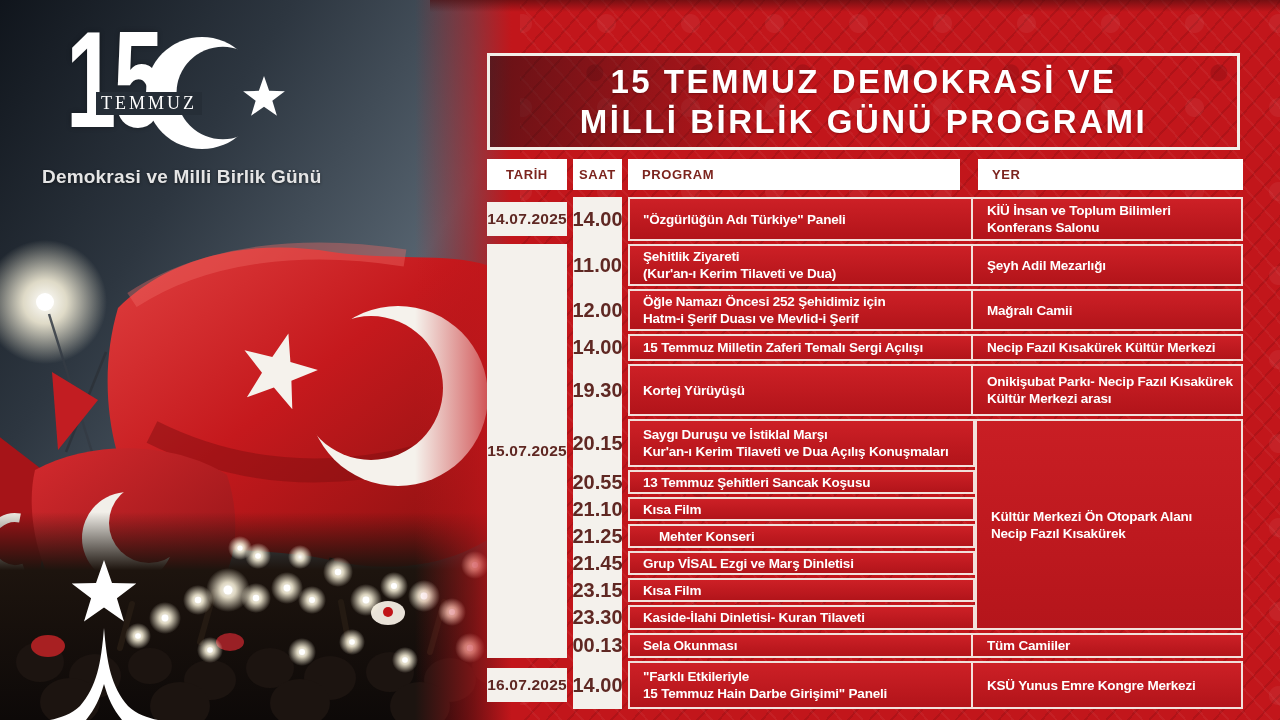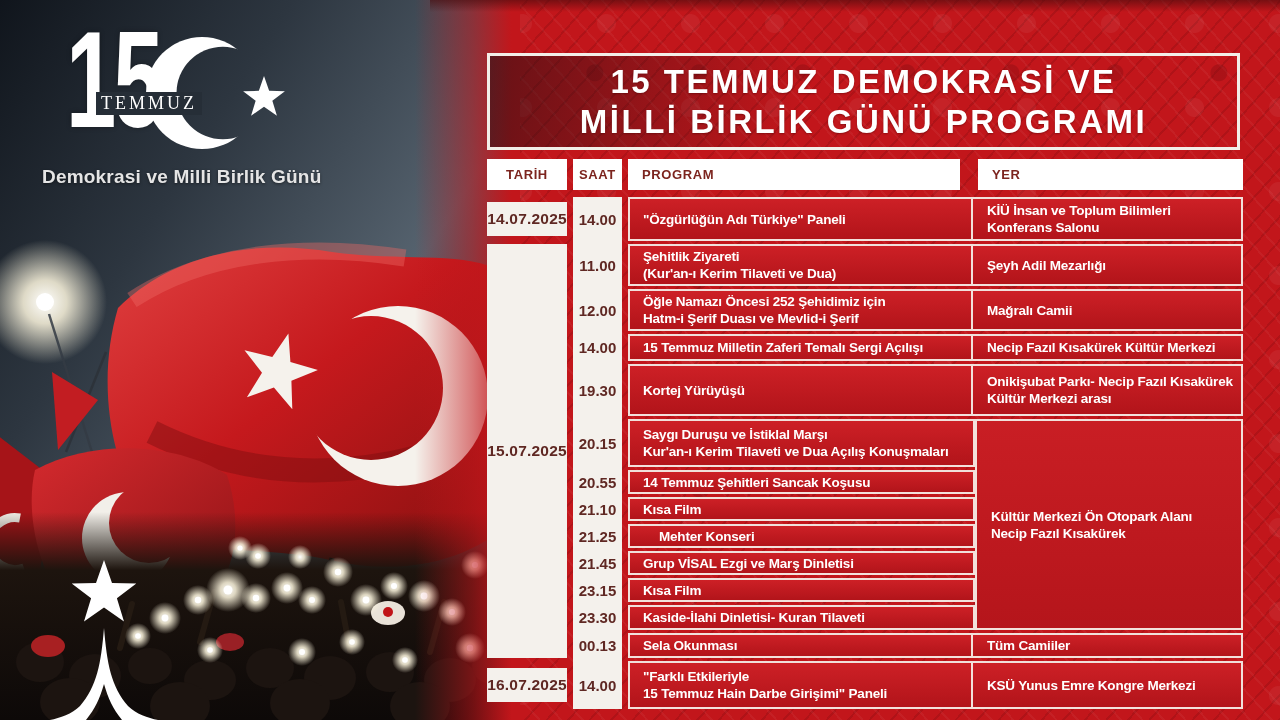--- a/index.html
+++ b/index.html
@@ -48,21 +48,21 @@
       display:flex;align-items:center;box-sizing:border-box;}
   .h-tarih{width:80px;justify-content:center;margin-right:6px;}
   .h-saat{width:49px;justify-content:center;margin-right:6px;}
   .h-program{width:332px;padding-left:14px;margin-right:18px;}
   .h-yer{width:265px;padding-left:14px;}
 
   .body-grid{position:absolute;left:0;top:144px;width:756px;display:grid;
       grid-template-columns:80px 6px 49px 6px 347px 268px;row-gap:3px;}
   .saat-strip{background:#f4f1ec;z-index:0;}
   .saat-cell{z-index:1;display:flex;align-items:center;justify-content:center;
-      color:#5f2823;font-weight:bold;font-size:15px;}
+      color:#5f2823;font-weight:bold;font-size:20px;}
   .date-box{background:#f4f1ec;color:#5f2823;font-weight:bold;font-size:15.5px;letter-spacing:0.2px;
       display:flex;align-items:center;justify-content:center;width:100%;box-sizing:border-box;}
   .date-box.short{align-self:center;height:34px;}
   .row-box{box-sizing:border-box;border:2px solid rgba(246,242,236,0.92);display:flex;
       background:linear-gradient(180deg,#cd2026 0%,#b2141a 100%);}
   .p-cell{flex:0 0 343px;box-sizing:border-box;border-right:2px solid rgba(246,242,236,0.92);
       display:flex;flex-direction:column;justify-content:center;padding-left:13px;}
   .prog-only .p-cell{flex:1;border-right:none;}
   .y-cell{flex:1;display:flex;flex-direction:column;justify-content:center;padding-left:14px;}
   .merged-yer{box-sizing:border-box;border:2px solid rgba(246,242,236,0.92);display:flex;
@@ -314,21 +314,21 @@
         <div class="saat-cell" style="grid-area: 6 / 3;">20.15</div>
         <div class="row-box prog-only" style="grid-area: 6 / 5;">
           <div class="p-cell">
             <span class="tl">Saygı Duruşu ve İstiklal Marşı</span>
             <span class="tl">Kur'an-ı Kerim Tilaveti ve Dua  Açılış Konuşmaları</span>
           </div>
         </div>
         <div class="saat-cell" style="grid-area: 7 / 3;">20.55</div>
         <div class="row-box prog-only" style="grid-area: 7 / 5;">
           <div class="p-cell">
-            <span class="tl">14 Temmuz Şehitleri Sancak Koşusu</span>
+            <span class="tl">13 Temmuz Şehitleri Sancak Koşusu</span>
             <span class="tl"></span>
           </div>
         </div>
         <div class="saat-cell" style="grid-area: 8 / 3;">21.10</div>
         <div class="row-box prog-only" style="grid-area: 8 / 5;">
           <div class="p-cell">
             <span class="tl">Kısa Film</span>
             <span class="tl"></span>
           </div>
         </div>

